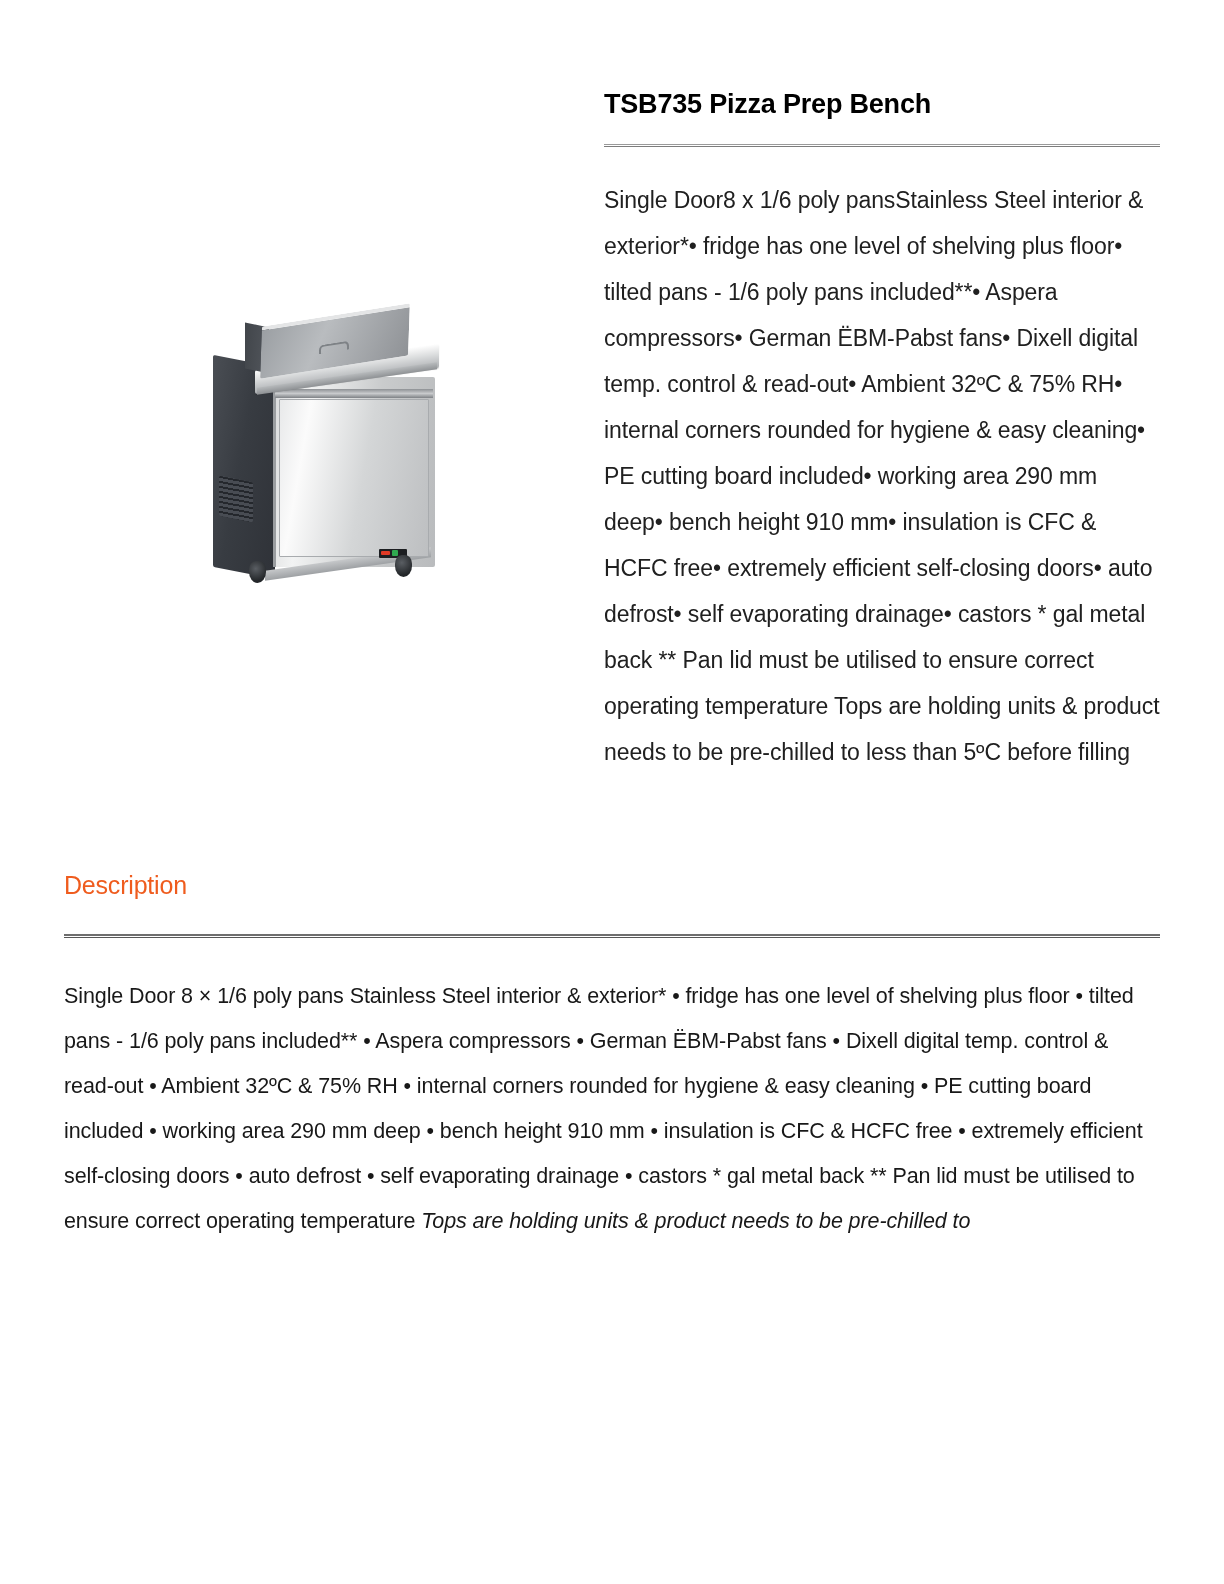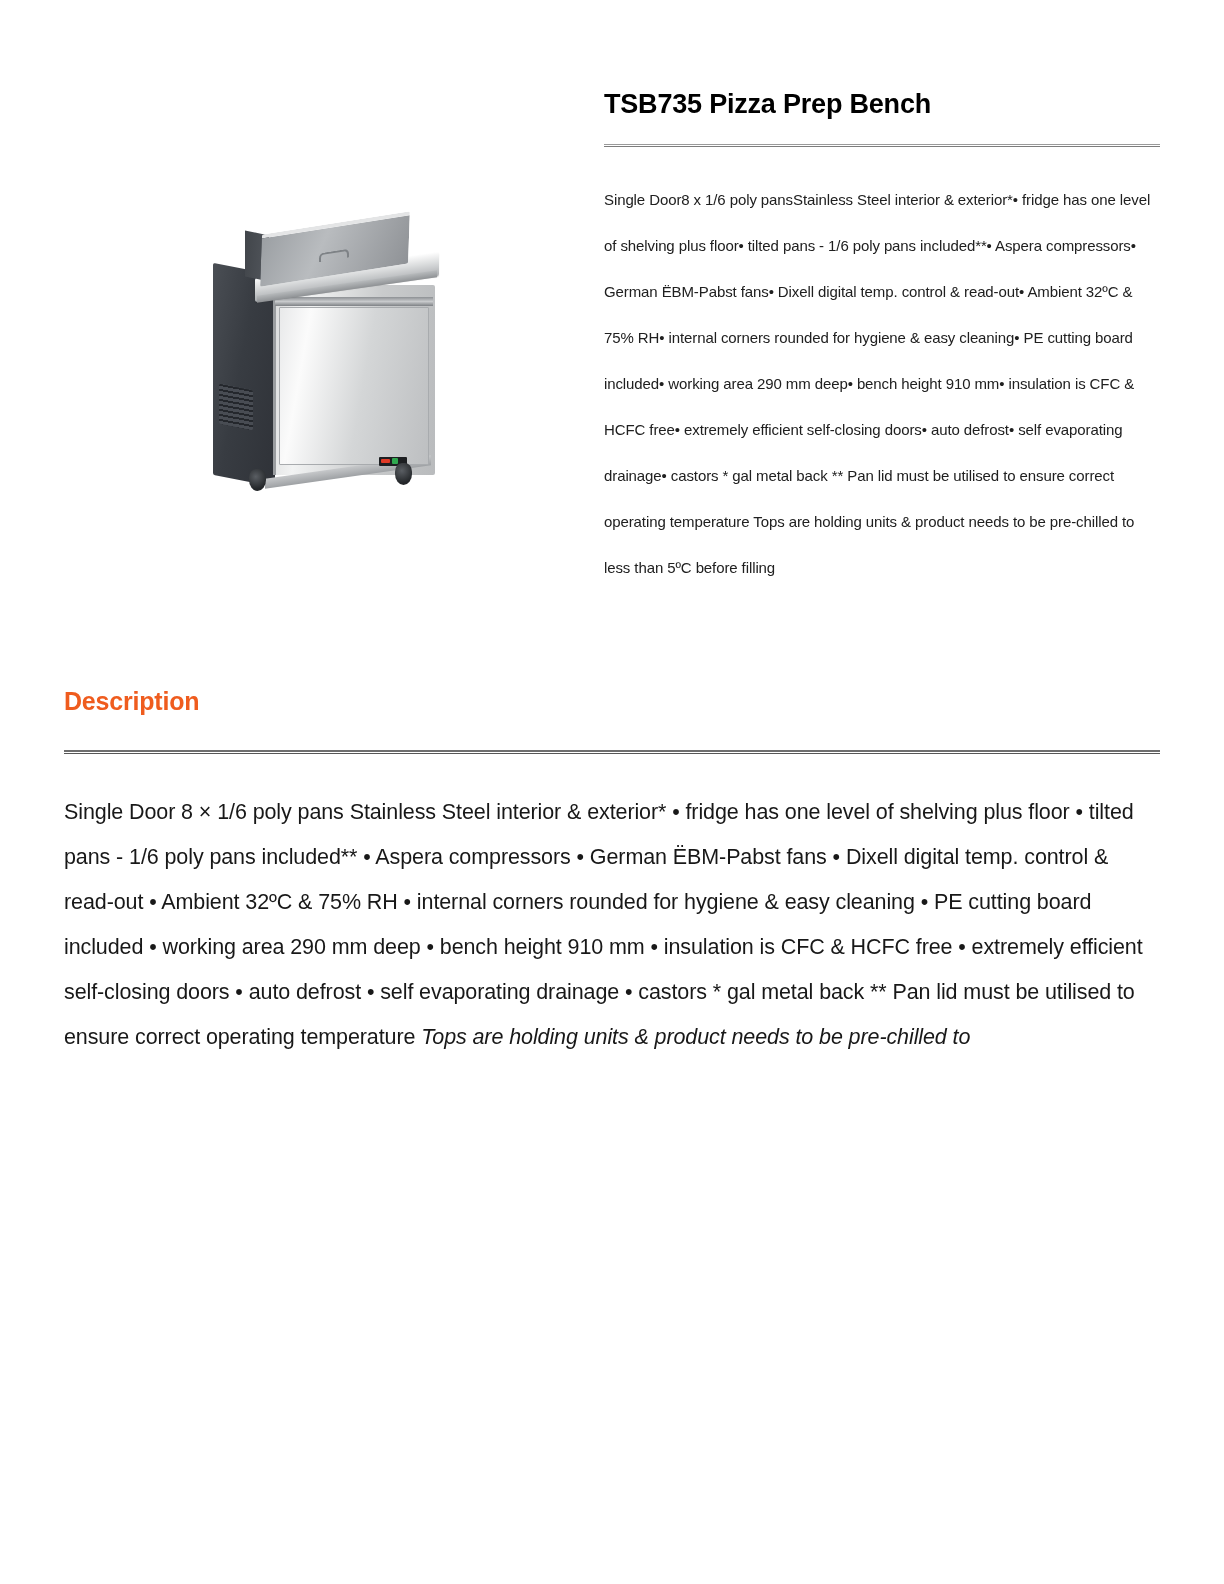--- a/index.html
+++ b/index.html
@@ -45,35 +45,35 @@
   .rule-thin {
     height: 3px;
     border: 0;
     margin: 0 0 30px 0;
     background: linear-gradient(to bottom,
         #9a9a9a 0px, #9a9a9a 1px,
         #ffffff 1px, #ffffff 2px,
         #7d7d7d 2px, #7d7d7d 3px);
   }
   .short-desc {
-    font-size: 15px;
+    font-size: 23px;
     line-height: 46px;
     color: #202020;
     font-weight: 400;
     letter-spacing: -0.1px;
   }
 
   
   .description-section {
     padding: 0 64px;
     margin-top: 96px;
   }
   .description-heading {
     font-size: 25px;
-    font-weight: bold;
+    font-weight: normal;
     color: #ef5c1e;
     margin: 0 0 34px 0;
     letter-spacing: -0.2px;
   }
   .rule-thick {
     height: 4px;
     border: 0;
     margin: 0 0 36px 0;
     background: linear-gradient(to bottom,
         #6e6e6e 0px, #6e6e6e 2px,

